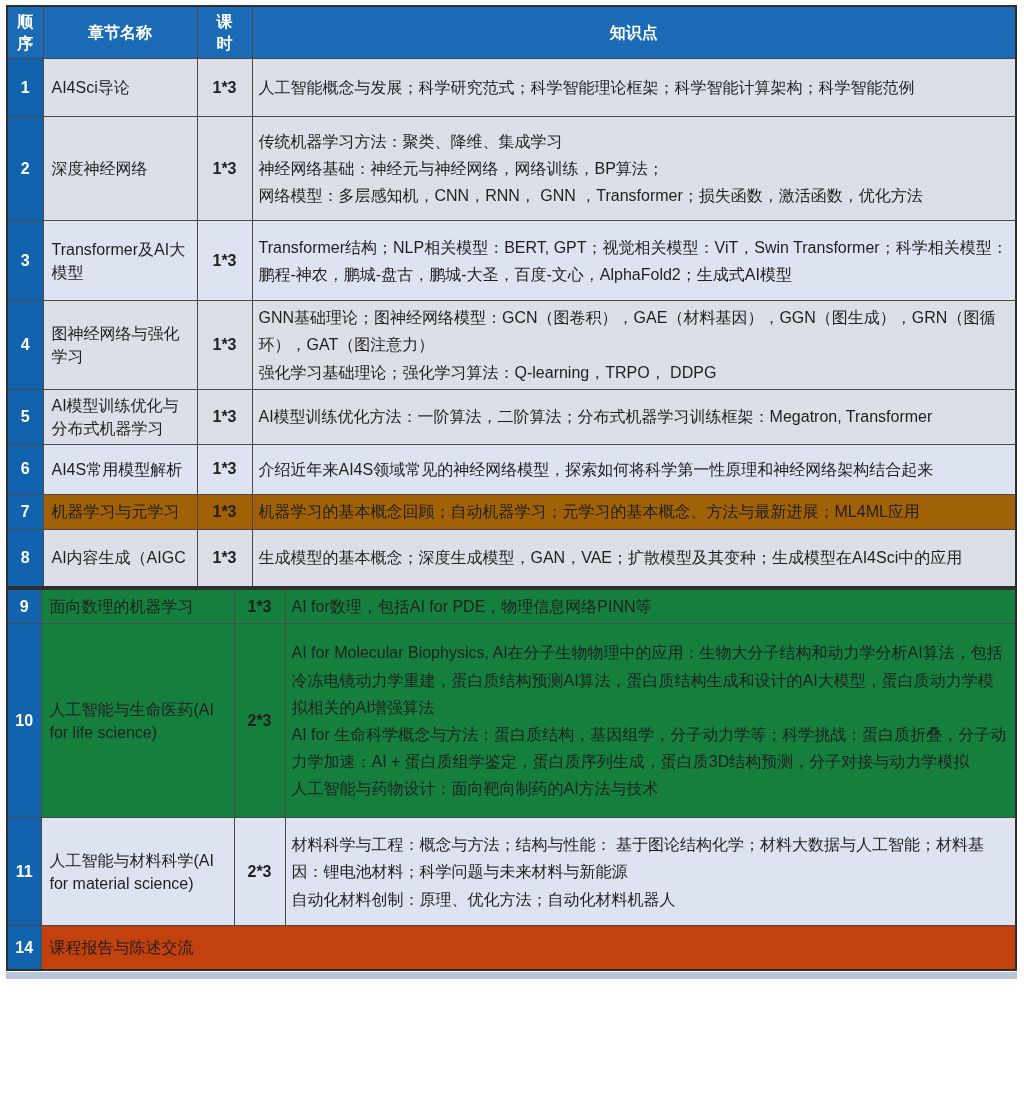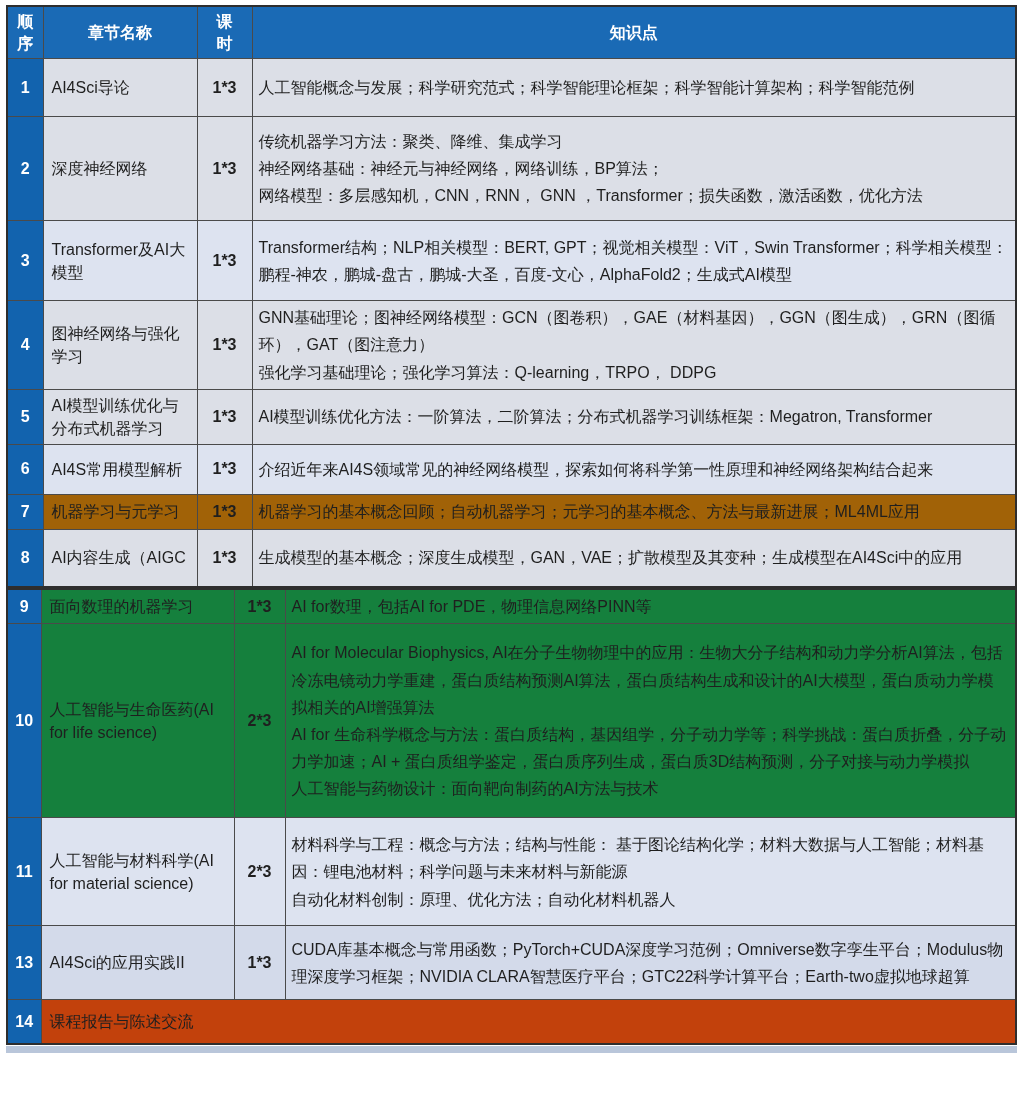--- a/index.html
+++ b/index.html
@@ -162,26 +162,20 @@
 AI for 生命科学概念与方法：蛋白质结构，基因组学，分子动力学等；科学挑战：蛋白质折叠，分子动力学加速；AI + 蛋白质组学鉴定，蛋白质序列生成，蛋白质3D结构预测，分子对接与动力学模拟
 人工智能与药物设计：面向靶向制药的AI方法与技术</td>
   </tr>
   <tr class="bg-b" style="height:108px">
     <td class="no-cell">11</td>
     <td class="chapter-cell">人工智能与材料科学(AI for material science)</td>
     <td class="hours-cell">2*3</td>
     <td class="points-cell">材料科学与工程：概念与方法；结构与性能： 基于图论结构化学；材料大数据与人工智能；材料基因：锂电池材料；科学问题与未来材料与新能源
 自动化材料创制：原理、优化方法；自动化材料机器人</td>
   </tr>
-  <tr class="bg-e" style="height:74px">
-    <td class="no-cell">13</td>
-    <td class="chapter-cell">AI4Sci的应用实践II</td>
-    <td class="hours-cell">1*3</td>
-    <td class="points-cell">CUDA库基本概念与常用函数；PyTorch+CUDA深度学习范例；Omniverse数字孪生平台；Modulus物理深度学习框架；NVIDIA CLARA智慧医疗平台；GTC22科学计算平台；Earth-two虚拟地球超算</td>
-  </tr>
   <tr class="bg-f" style="height:44px">
     <td class="no-cell">14</td>
     <td class="chapter-cell" colspan="3">课程报告与陈述交流</td>
   </tr>
 </tbody>
   </table>
 
 <div class="bottom-strip"></div>
 
 </body></html>

